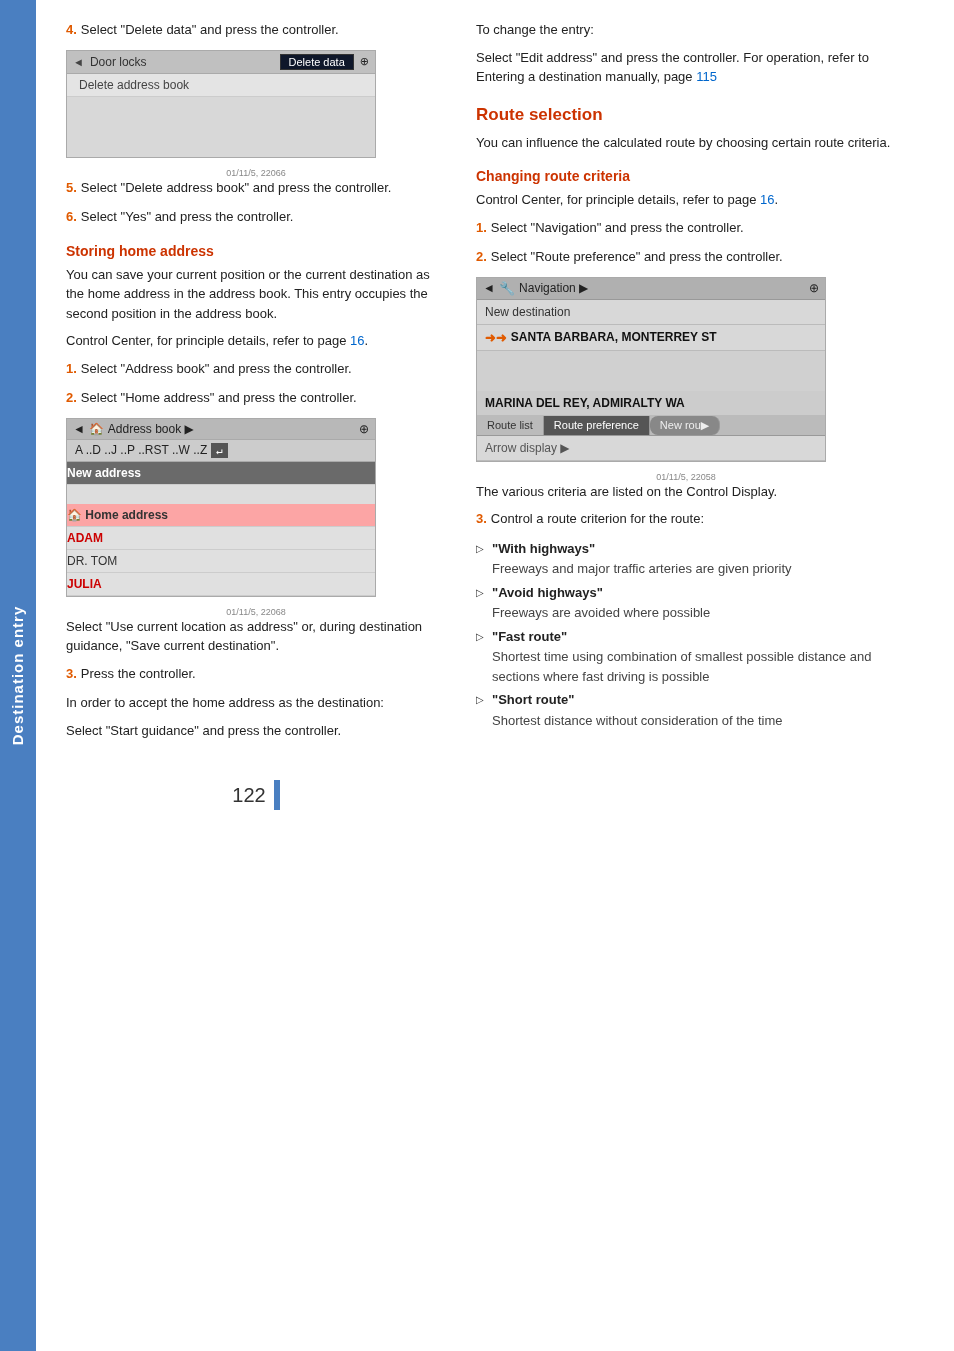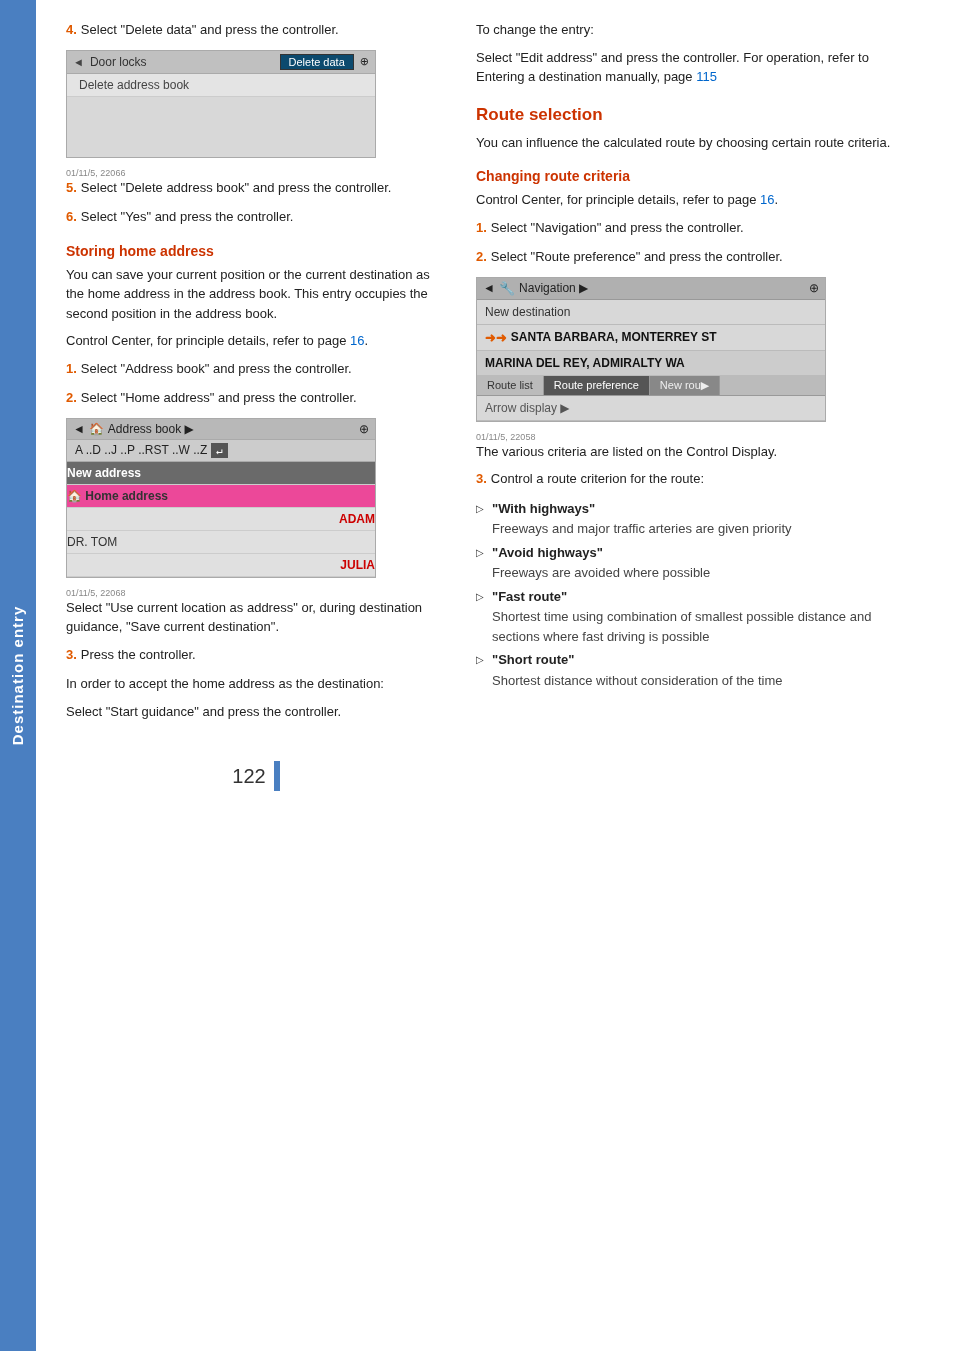--- a/index.html
+++ b/index.html
@@ -83,21 +83,21 @@
       color: #444;
     }
 
     .ui-header .title {
       flex: 1;
       font-size: 12px;
       color: #333;
     }
 
     .ui-header .btn-active {
-      background: #0c4a6e;
+      background: #0f172a;
       color: #fff;
       border: 1px solid #333;
       padding: 1px 8px;
       font-size: 11px;
       cursor: pointer;
     }
 
     .ui-header .icon-right {
       margin-left: 6px;
       font-size: 11px;
@@ -149,35 +149,35 @@
 
     .addr-row {
       padding: 4px 0;
       border-bottom: 1px solid #ccc;
       background: #e0e0e0;
       color: #333;
       font-size: 12px;
     }
 
     .addr-row.home {
-      background: #ec4899;
-      font-weight: bold;
-      color: #333;
+      background: #fca5a5;
+      font-weight: bold;
+      color: #333;
+      margin-top: 19px;
     }
 
     .addr-row.bold-dark {
       background: #6a6a6a;
       color: #fff;
       font-weight: bold;
     }
 
     .addr-row.red-text {
       color: #cc0000;
       font-weight: bold;
-      text-align: right;
     }
 
     .section-heading {
       color: #cc3300;
       font-weight: bold;
       font-size: 14px;
       margin-top: 16px;
       margin-bottom: 6px;
     }
 
@@ -249,20 +249,21 @@
       border-bottom: 1px solid #bbb;
       background: #d8d8d8;
       color: #333;
       font-size: 12px;
     }
 
     .nav-widget-row.bold {
       font-weight: bold;
       color: #111;
       background: #ccc;
+      margin-top: 40px;
     }
 
     .nav-widget-row.arrow-row {
       display: flex;
       align-items: center;
       font-weight: bold;
       color: #111;
     }
 
     .nav-widget-row.arrow-row .arrow-icon {
@@ -286,20 +287,21 @@
     }
 
     .nav-tab.active {
       background: #555;
       color: #fff;
     }
 
     .nav-tab.partial {
       background: #888;
       color: #eee;
+      border-radius: 8px;
     }
 
     .nav-widget-row.arrow-display {
       font-size: 12px;
       color: #555;
     }
 
     .page-number-area {
       text-align: center;
       margin-top: 40px;
@@ -318,21 +320,21 @@
     .page-blue-bar {
       width: 6px;
       height: 30px;
       background: #4a7fc1;
       display: inline-block;
     }
 
     .small-img-note {
       font-size: 9px;
       color: #888;
-      text-align: left;
+      text-align: center;
       display: block;
     }
   </style>
 </head>
 <body>
 
 <div class="sidebar">
   <span class="sidebar-label">Destination entry</span>
 </div>
 

